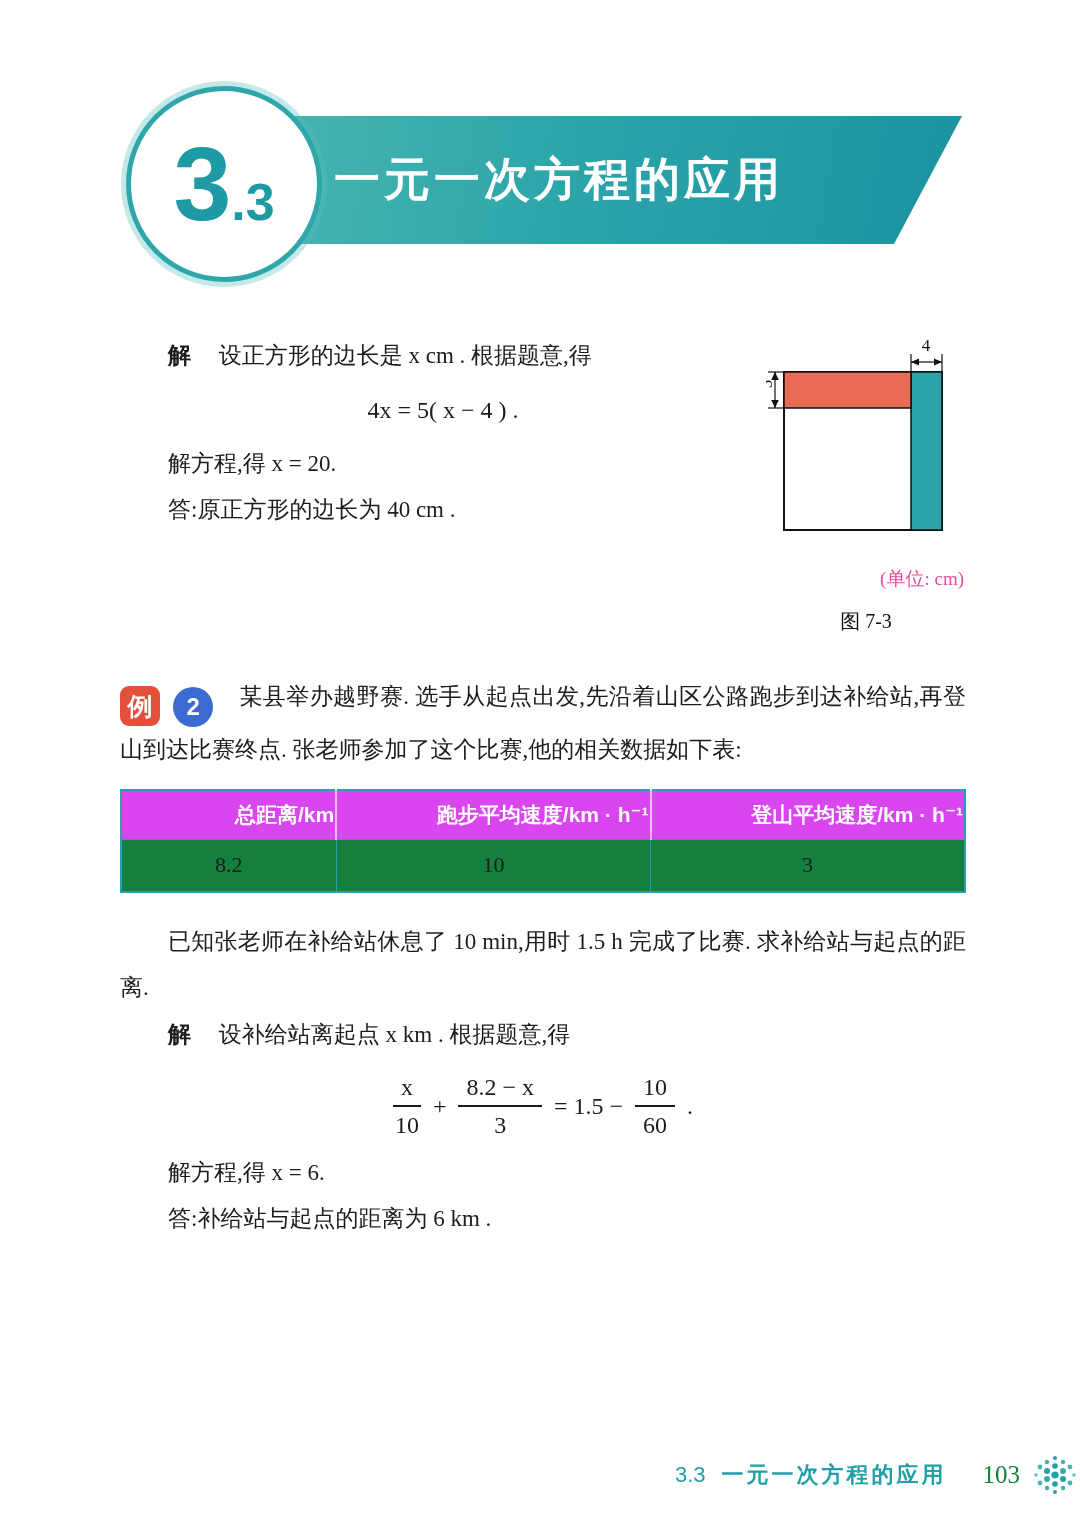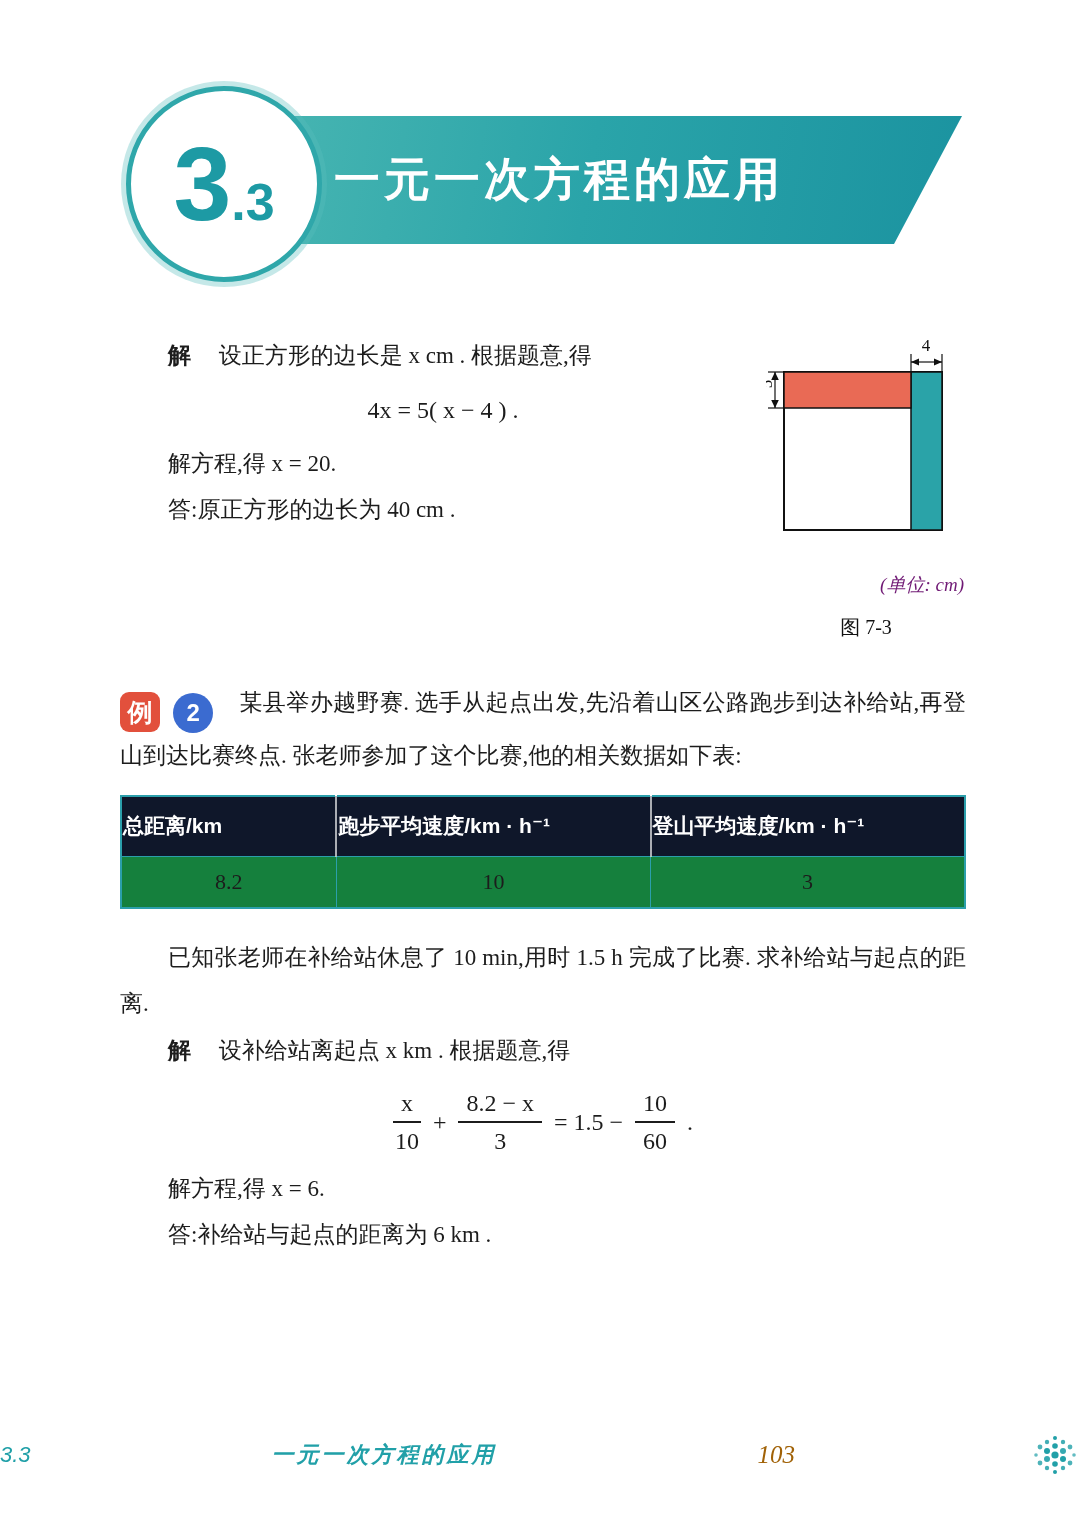--- a/index.html
+++ b/index.html
@@ -49,61 +49,61 @@
   .badge-num {
     display:inline-flex; align-items:center; justify-content:center;
     width:40px; height:40px; border-radius:50%; background:#3b6bd0;
     color:#fff; font-family:"Liberation Sans","DejaVu Sans",sans-serif;
     font-weight:bold; font-size:24px; vertical-align:-11px; margin-right:20px;
   }
 
   .ex1-row { display:flex; }
   .ex1-main { width:646px; }
   .fig { width:200px; margin:6px 0 0 0; text-align:center; }
-  .fig .unit { font-size:19px; line-height:26px; text-align:right; padding-right:2px; color:#701a75; margin-top:6px;font-style:italic;}
+  .fig .unit { font-size:19px; line-height:26px; text-align:right; padding-right:2px; color:#ec4899; margin-top:0;}
   .fig figcaption { font-size:20px; line-height:26px; margin-top:16px; color:#111; }
 
   .solution-line { text-indent:48px; }
   .jie { font-family:"Liberation Sans","DejaVu Sans",sans-serif; font-weight:bold; margin-right:22px; }
   .indent { text-indent:48px; }
 
   .equation { text-align:center; font-size:24px; margin:8px 0; }
 
   .frac-eq { display:flex; justify-content:center; align-items:center;
     font-size:24px; margin:14px 0 10px; line-height:30px; }
   .frac { display:inline-block; text-align:center; margin:0 6px; }
   .frac .top { display:block; padding:0 8px 3px; border-bottom:2px solid #1c1c1c; }
   .frac .bot { display:block; padding-top:3px; }
   .op { margin:0 6px; }
 
   .ex2 { margin-top:40px; }
 
   table.data { border-collapse:collapse; width:100%; margin:16px 0 26px;
     border:2px solid #2b9fab; }
   table.data th {
-    background:#0f172a; color:#ffffff; font-weight:bold;
+    background:#d946ef; color:#ffffff; font-weight:bold;
     font-family:"Liberation Sans","DejaVu Sans",sans-serif;
-    font-size:21px; height:60px; text-align:left;
+    font-size:21px; height:49px; text-align:right;
     border:1.6px solid #2b9fab;
   }
   table.data th + th { border-left:2px solid rgba(255,255,255,0.65);margin-top:36px; }
   table.data td {
     border:1.6px solid #2b9fab; height:52px; text-align:center;
     font-size:22px; background:#15803d;
   }
   .col1 { width:25.5%; } .col2 { width:37.25%; } .col3 { width:37.25%; }
 
   
-  .footer { position:absolute; left:0; right:0; bottom:48px;
-    display:flex; justify-content:space-between; align-items:center;font-style:italic; }
+  .footer { position:absolute; left:0; right:0; bottom:28px;
+    display:flex; justify-content:flex-end; align-items:center; }
   .f-sec   { color:#21a0a8; font-family:"Liberation Sans","DejaVu Sans",sans-serif;
              font-size:22px; margin-right:16px; }
   .f-title { color:#21a0a8; font-family:"Liberation Sans","DejaVu Sans",sans-serif;
              font-weight:bold; font-size:22px; letter-spacing:3px; }
-  .f-page  { font-size:25px; color:#a16207; margin-left:36px; margin-right:12px; }
+  .f-page  { font-size:25px; color:#15803d; margin-left:36px; margin-right:12px; }
   .f-icon  { width:46px; height:46px; margin-right:2px; }
 </style>
 </head>
 <body>
 
 <div class="page">
 
   <div class="banner">
     <div class="banner-title">一元一次方程的应用</div>
   </div>

